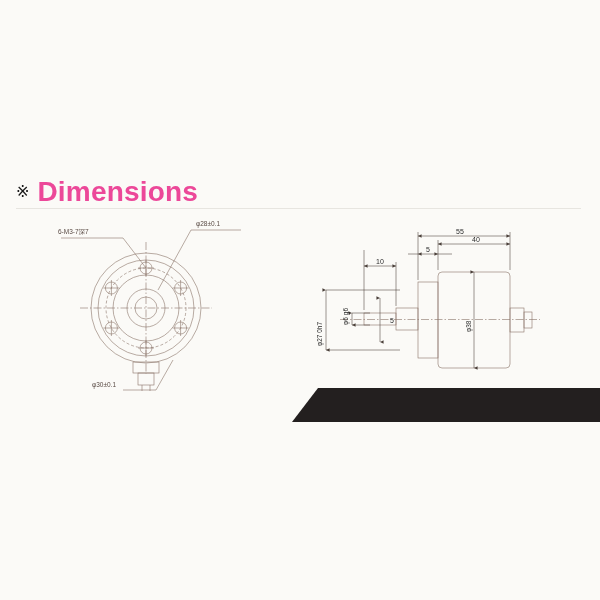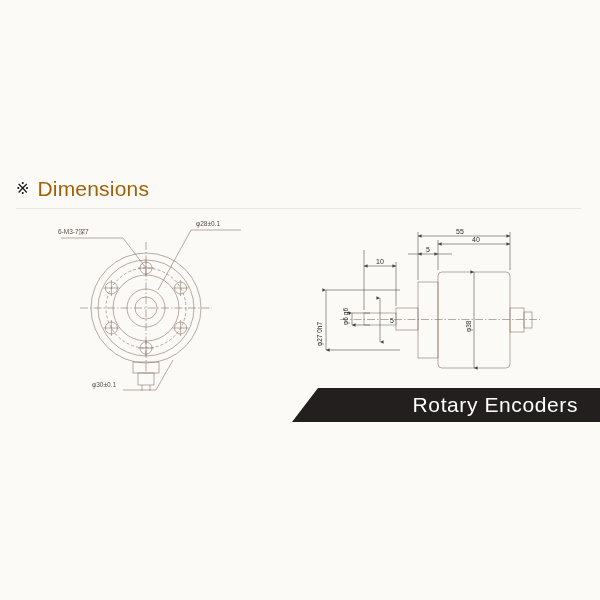--- a/index.html
+++ b/index.html
@@ -40,23 +40,23 @@
     align-items: center;
     gap: 8px;
   }
   .header-mark {
     font-size: 16px;
     color: #191919;
     line-height: 1;
     font-family: "DejaVu Sans", sans-serif;
   }
   .header-title {
-    font-size: 21px;
-    font-weight: normal;
-    color: #a16207;
+    font-size: 28px;
+    font-weight: bold;
+    color: #ec4899;
     letter-spacing: 0.2px;
     line-height: 1;
   }
   .header-rule {
     position: absolute;
     left: 16px;
     top: 208px;
     width: 565px;
     height: 1px;
     background: #e7e5e0;
@@ -259,15 +259,14 @@
     </g>
 
     <text class="dim-label" x="48" y="98" font-size="6.5" text-anchor="end" transform="rotate(-90 48 98)">φ6 g6</text>
     <text class="dim-label" x="22" y="136" font-size="6.5" text-anchor="start" transform="rotate(-90 22 136)">φ27 0h7</text>
     <text class="dim-label" x="92" y="113" font-size="7" text-anchor="middle">5</text>
     <text class="dim-label" x="171" y="122" font-size="6.5" text-anchor="start" transform="rotate(-90 171 122)">φ38</text>
   </svg>
 
   <div class="banner">
     <div class="banner-shape"></div>
-    <div class="banner-text">Rotary Encoders</div>
   </div>
 </div>
 
 </body></html>

